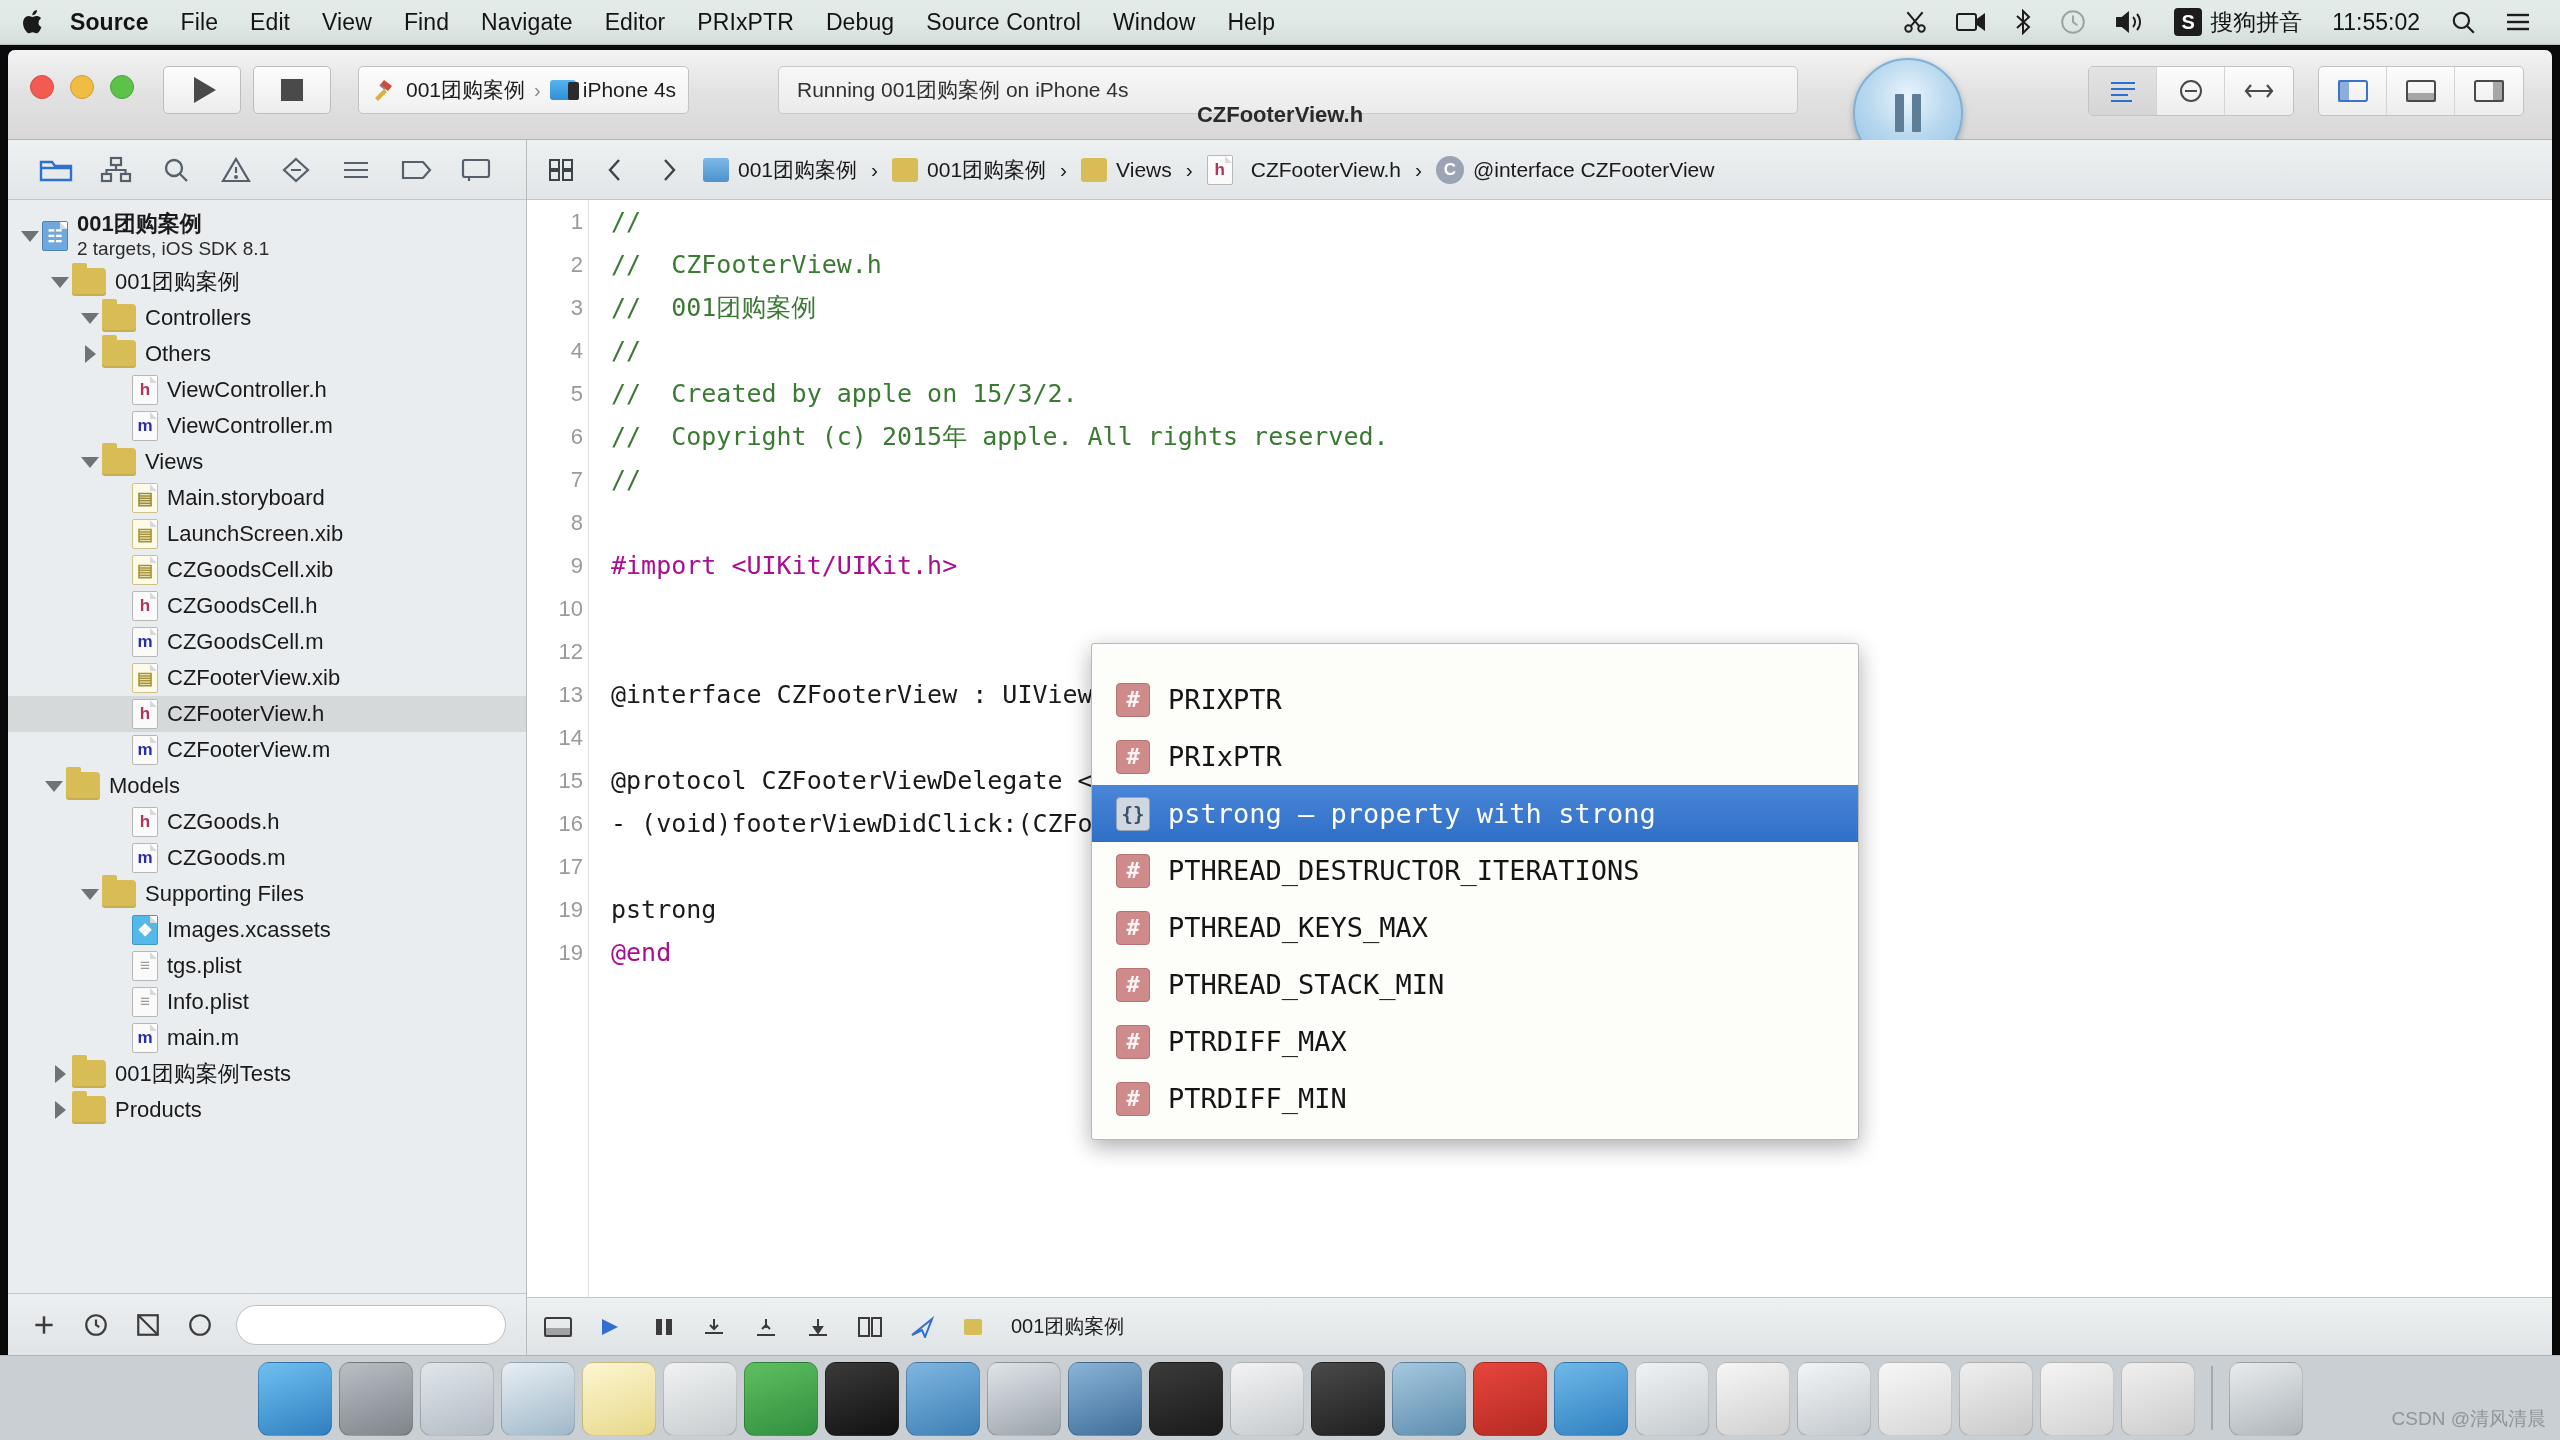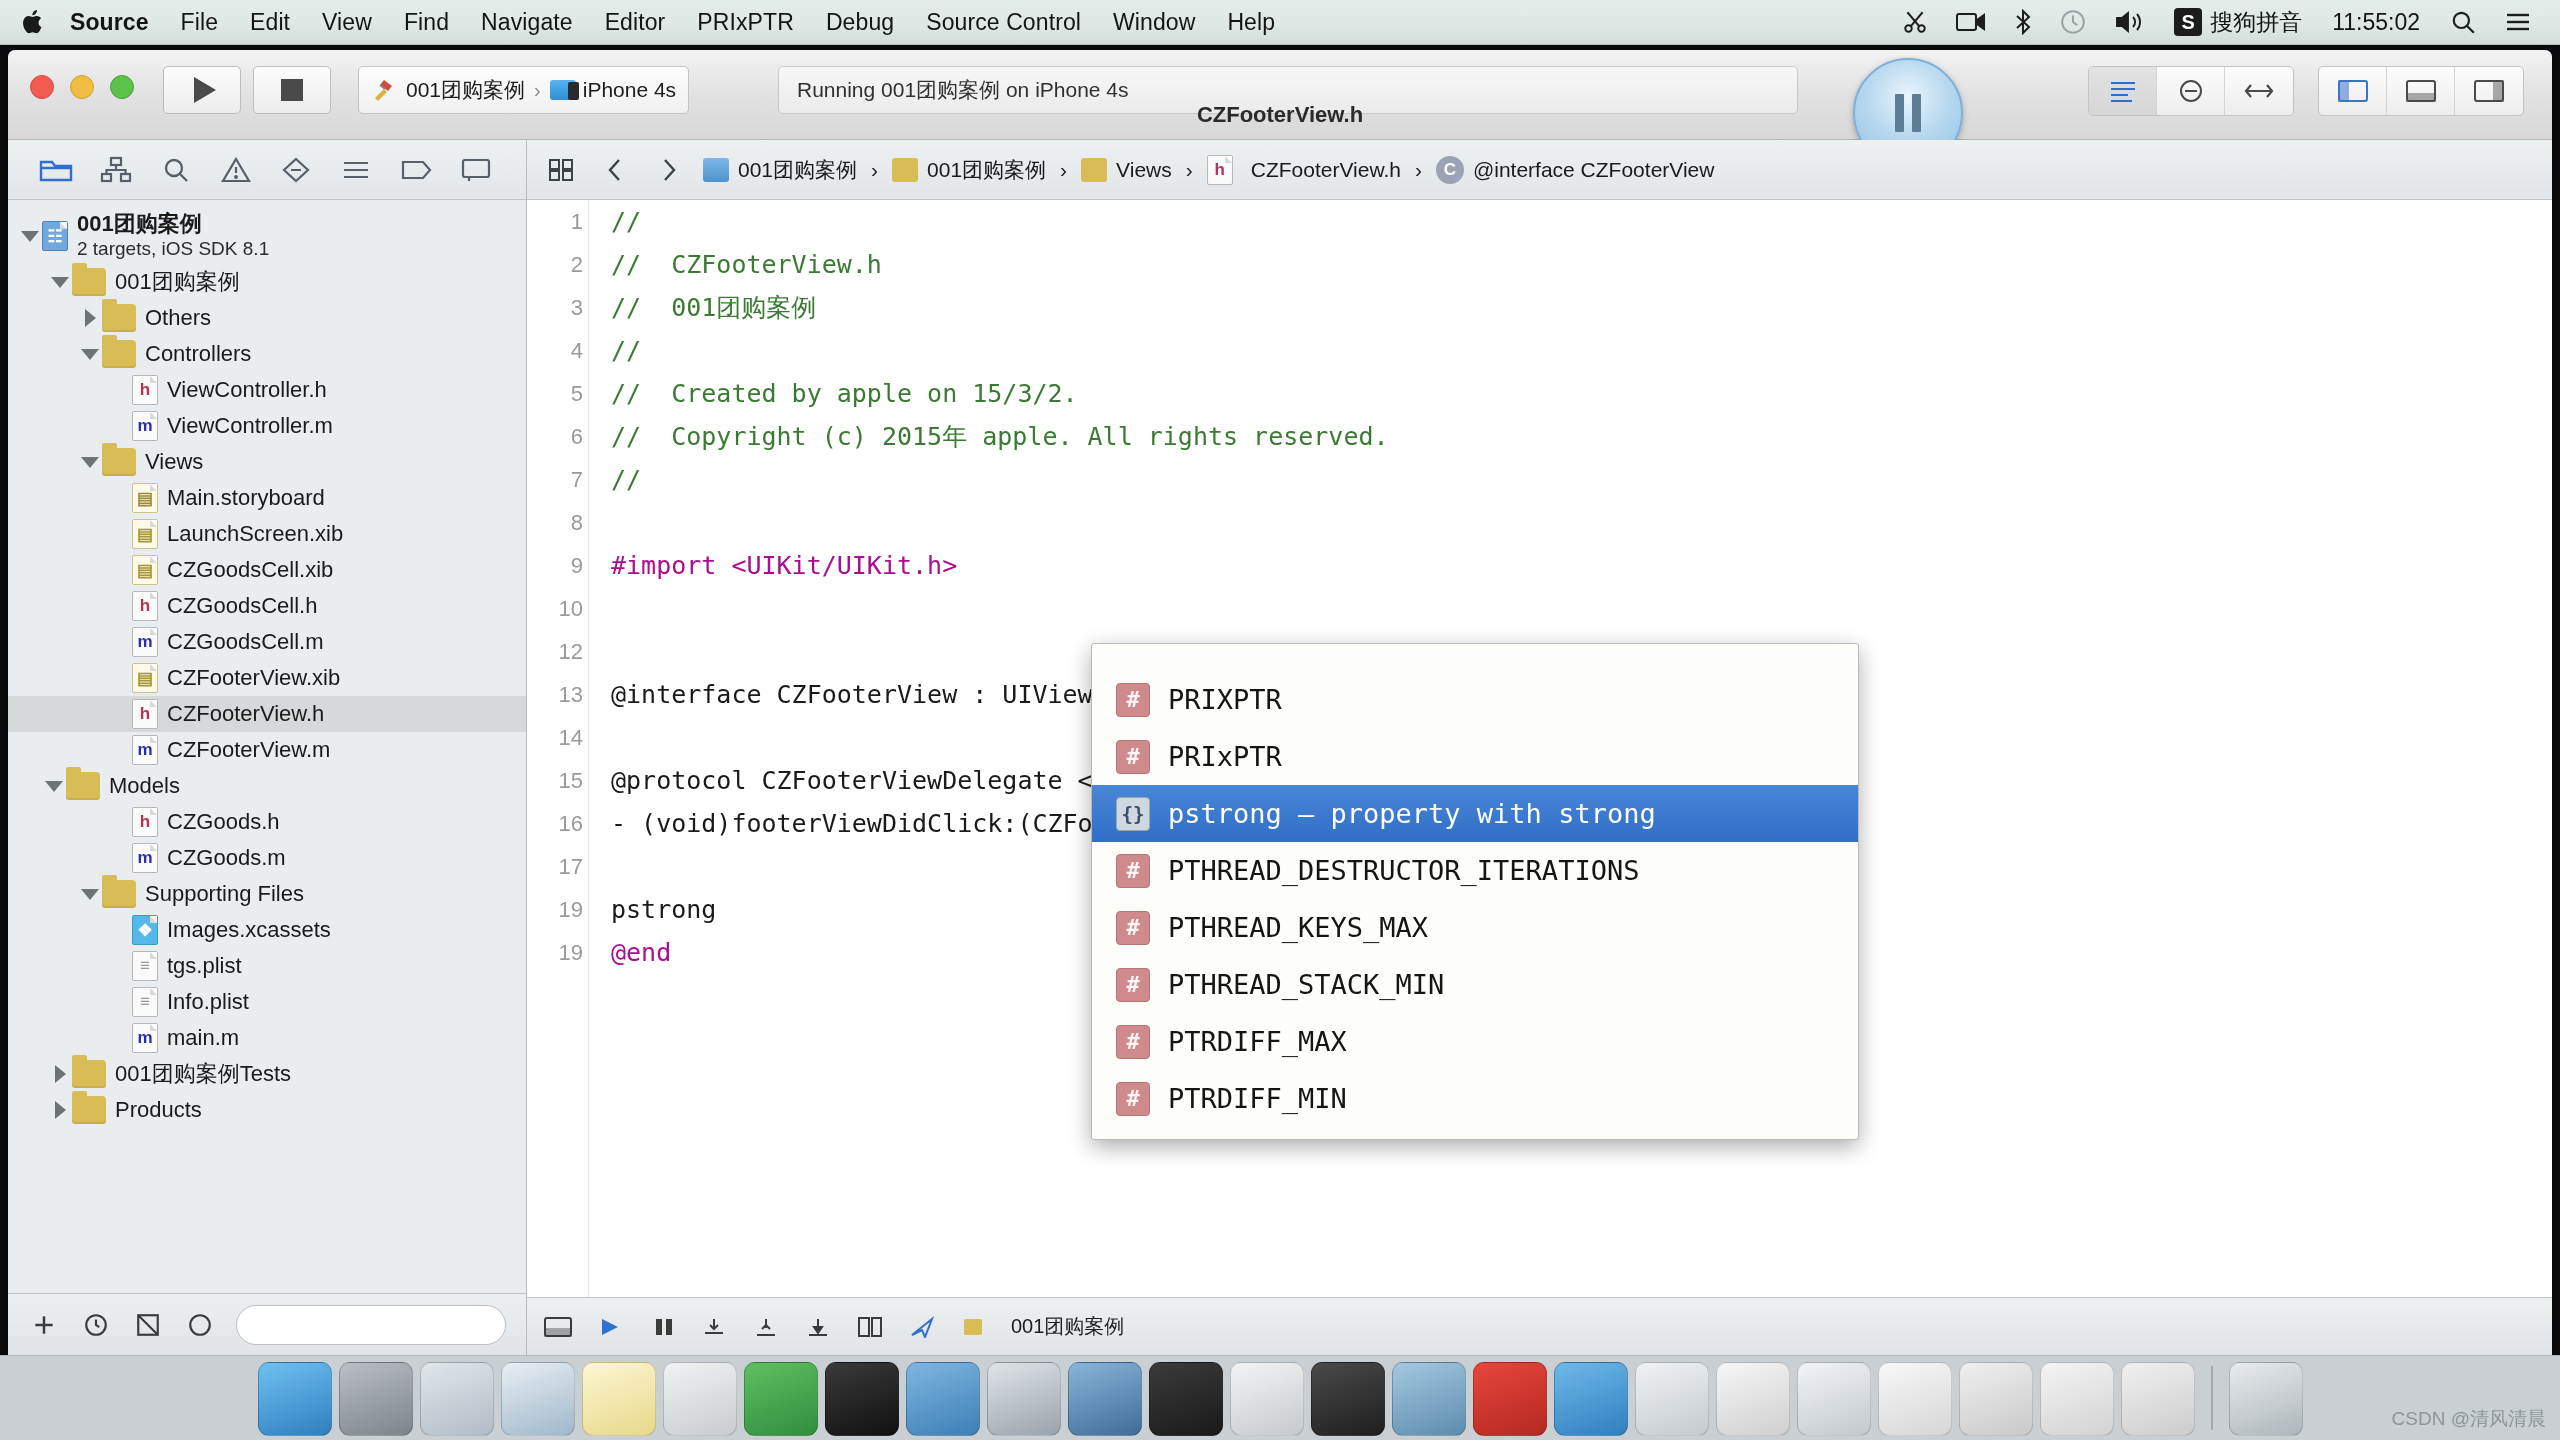--- a/index.html
+++ b/index.html
@@ -440,32 +440,32 @@
               </span>
             </div>
             <div class="row" style="padding-left: 40px;">
               <span class="tw open">
                 <i></i>
               </span>
               <span class="ficon folder"></span>
               <span class="lbl">001团购案例</span>
             </div>
             <div class="row" style="padding-left: 70px;">
+              <span class="tw open">
+                <i></i>
+              </span>
+              <span class="ficon folder"></span>
+              <span class="lbl">Controllers</span>
+            </div>
+            <div class="row" style="padding-left: 70px;">
               <span class="tw closed">
                 <i></i>
               </span>
               <span class="ficon folder"></span>
               <span class="lbl">Others</span>
-            </div>
-            <div class="row" style="padding-left: 70px;">
-              <span class="tw open">
-                <i></i>
-              </span>
-              <span class="ficon folder"></span>
-              <span class="lbl">Controllers</span>
             </div>
             <div class="row" style="padding-left: 100px;">
               <span class="tw"></span>
               <span class="doc h">h</span>
               <span class="lbl">ViewController.h</span>
             </div>
             <div class="row" style="padding-left: 100px;">
               <span class="tw"></span>
               <span class="doc m">m</span>
               <span class="lbl">ViewController.m</span>

